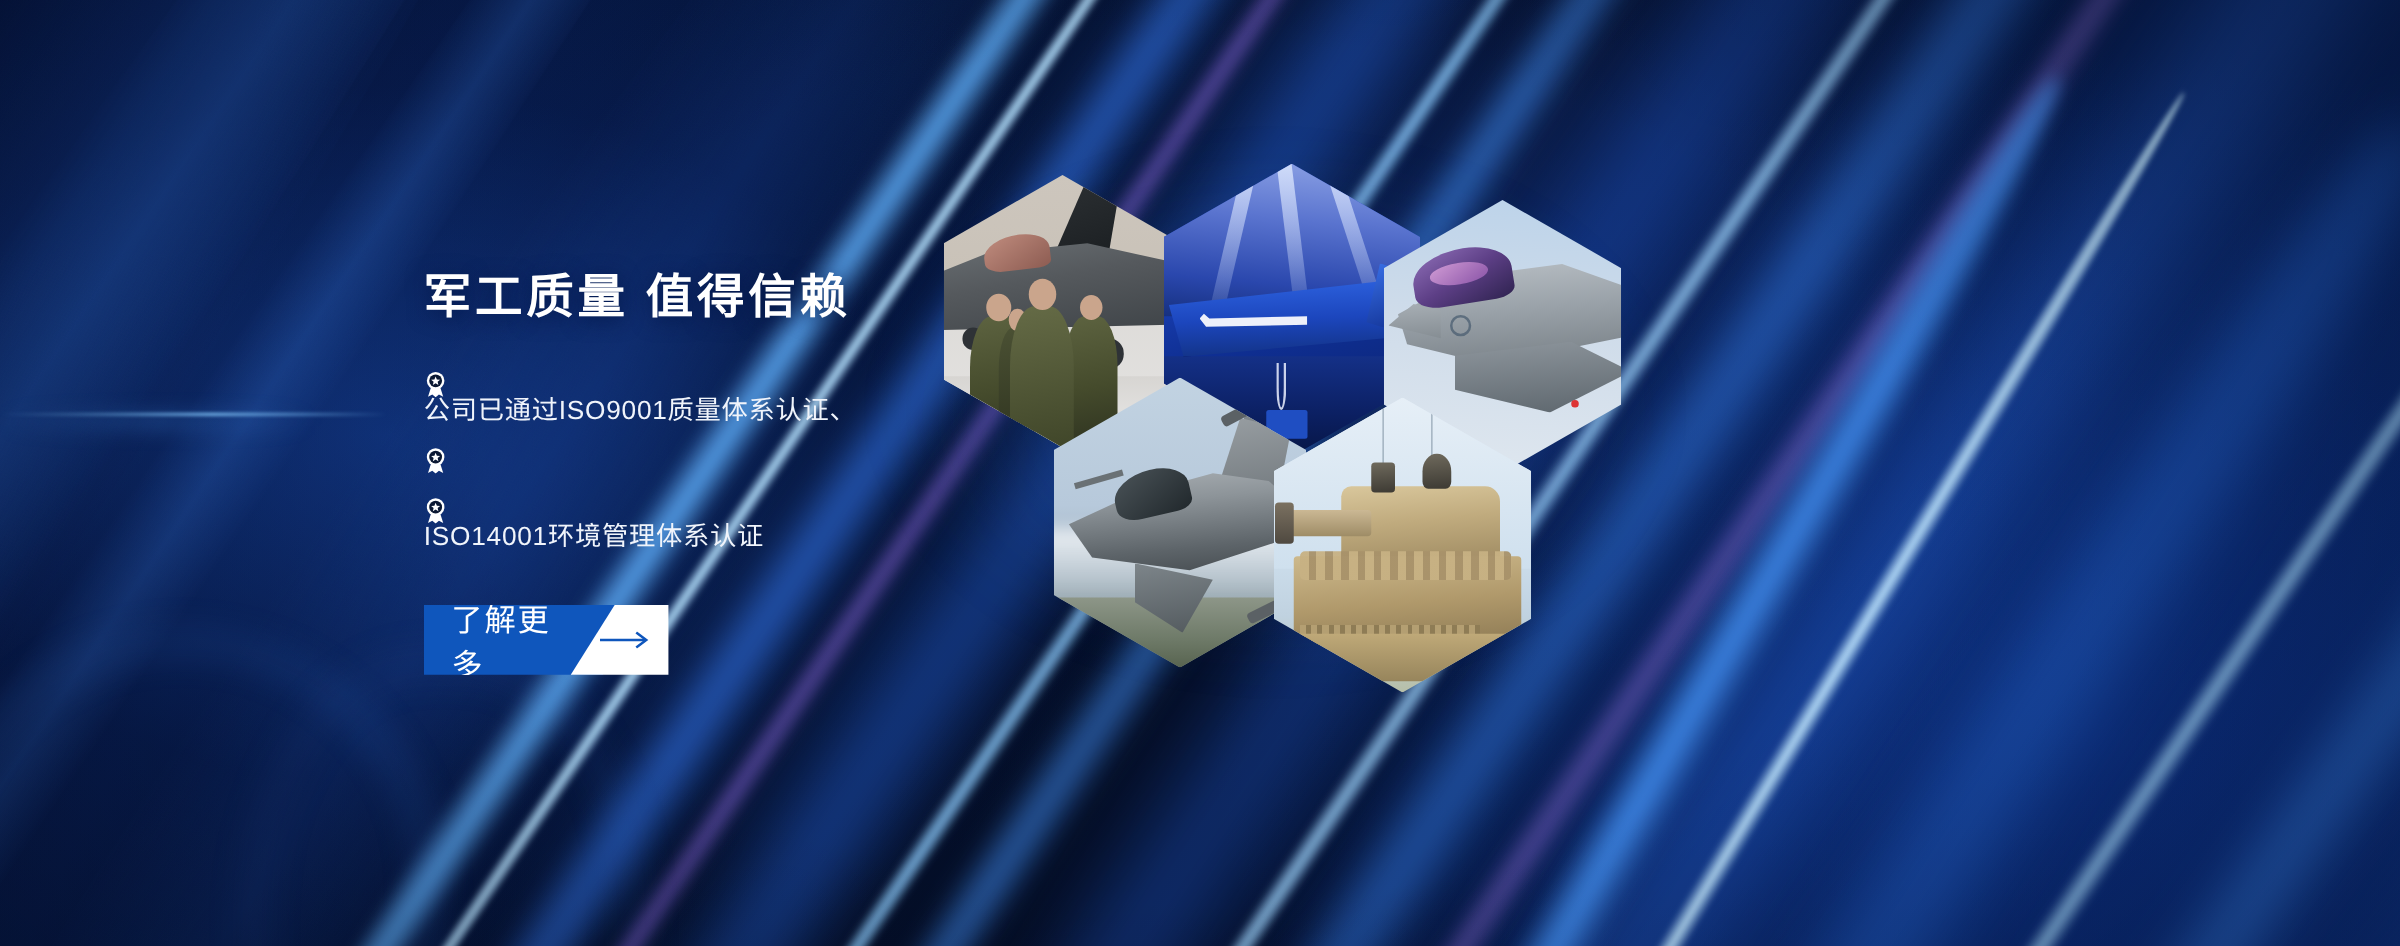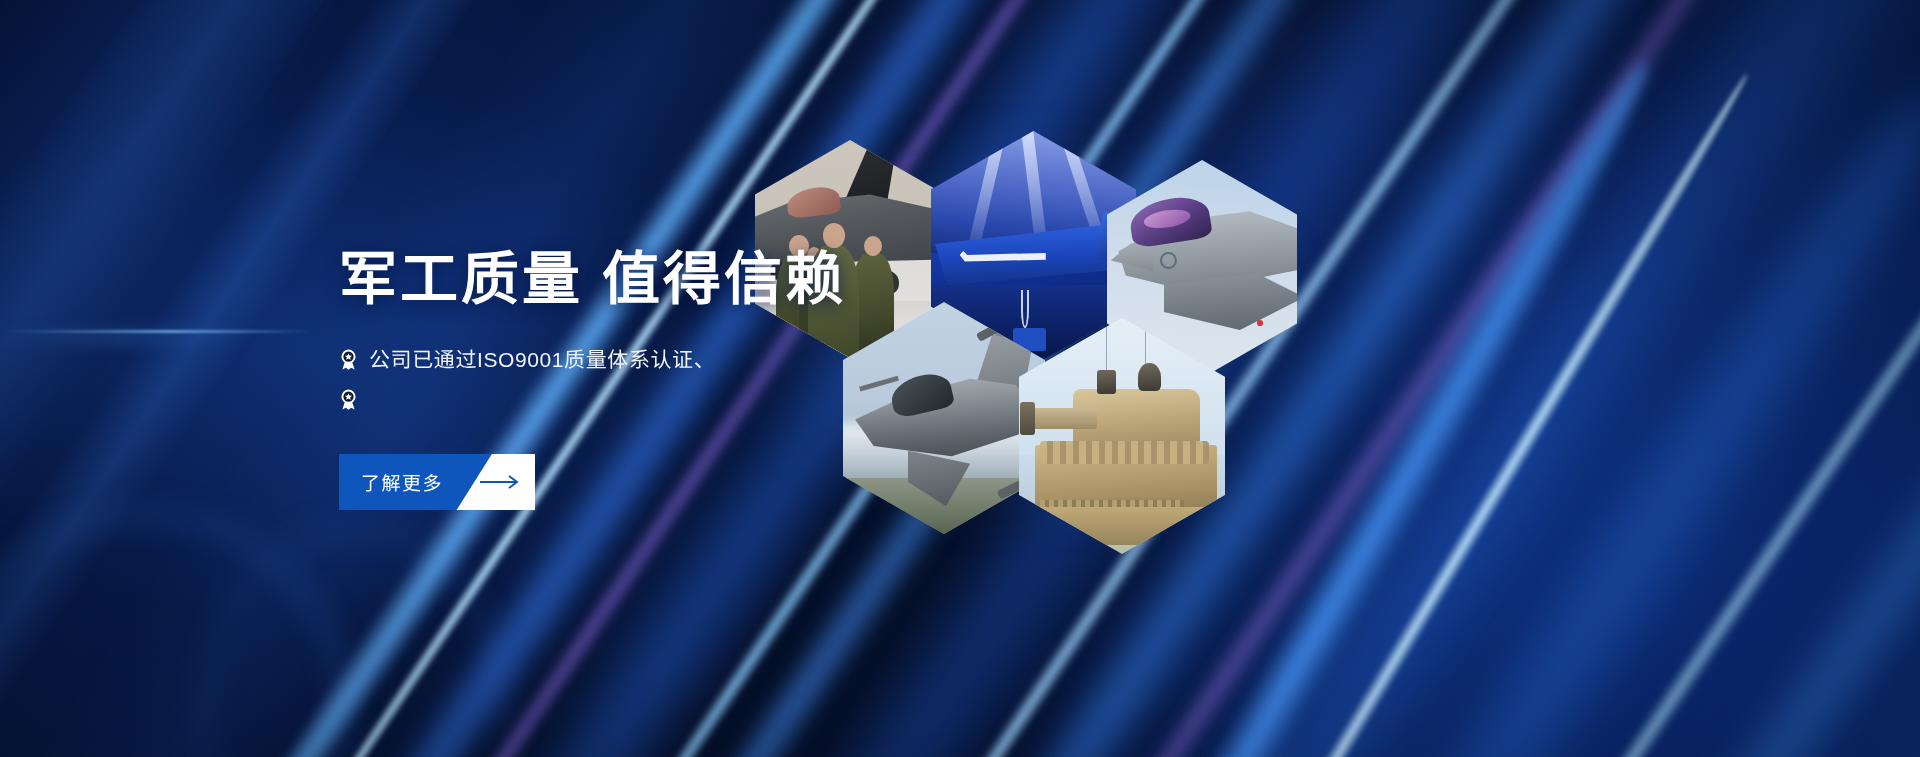--- a/index.html
+++ b/index.html
@@ -119,37 +119,38 @@
     font-size:19px;
     letter-spacing:1.2px;
     padding:11px 26px 12px 24px;
     line-height:1;
     margin-bottom:24px;
     white-space:nowrap;
   }
 
   .headline{
     color:#ffffff;
-    font-size:58px;
+    font-size:38px;
     font-weight:bold;
     letter-spacing:3px;
     line-height:1.12;
     text-shadow:0 3px 16px rgba(0,20,70,.75);
     margin-bottom:28px;
     white-space:nowrap;
   }
 
   .bullets{ list-style:none; margin-bottom:34px; }
   .bullet{
-    display:flex; align-items:center;
+    display:flex; align-items:flex-start;
     color:#f0f4fb;
     font-size:21px;
     letter-spacing:.6px;
     line-height:1;
     padding:9px 0 10px 0;
+    flex-direction:column;
   }
   .bullet .medal{
     width:19px; height:21px;
     margin-right:11px;
     flex:0 0 auto;
     display:block;
   }
 
   .more-btn{
     position:relative;
@@ -165,21 +166,21 @@
     background:#0f56bc;
     clip-path:polygon(0 0, 100% 0, 100% 0, 73% 100%, 0 100%);
   }
   .more-btn .mb-white{
     position:absolute; inset:0;
     background:#ffffff;
     clip-path:polygon(78% 0, 100% 0, 100% 100%, 60% 100%);
   }
   .more-btn .mb-label{
     position:relative; z-index:2;
-    color:#ffffff; font-size:19px; letter-spacing:1.5px;
+    color:#ffffff; font-size:25px; letter-spacing:1.5px;
     display:flex; align-items:center;
     padding-left:22px; width:118px;
   }
   .more-btn .mb-arrow{
     position:relative; z-index:2;
     flex:1; display:flex; align-items:center; justify-content:center;
     padding-left:10px;
   }
   .more-btn .mb-arrow svg{ display:block; }
 
@@ -579,20 +580,29 @@
 
       <li class="bullet">
         <svg class="medal" viewBox="0 0 20 22">
           <path d="M6.4 12.6 L3.6 21.4 L7.2 19.6 L10 21.8 L12.8 19.6 L16.4 21.4 L13.6 12.6 Z" fill="#ffffff"></path>
           <circle cx="10" cy="8" r="7.4" fill="#ffffff"></circle>
           <circle cx="10" cy="8" r="5.4" fill="#0b1832"></circle>
           <path d="M10 4.3 L11.05 6.85 L13.8 7.05 L11.7 8.85 L12.35 11.5 L10 10.05 L7.65 11.5 L8.3 8.85 L6.2 7.05 L8.95 6.85 Z" fill="#ffffff"></path>
         </svg>
       </li>
 
+      <li class="bullet">
+        <svg class="medal" viewBox="0 0 20 22">
+          <path d="M6.4 12.6 L3.6 21.4 L7.2 19.6 L10 21.8 L12.8 19.6 L16.4 21.4 L13.6 12.6 Z" fill="#ffffff"></path>
+          <circle cx="10" cy="8" r="7.4" fill="#ffffff"></circle>
+          <circle cx="10" cy="8" r="5.4" fill="#0b1832"></circle>
+          <path d="M10 4.3 L11.05 6.85 L13.8 7.05 L11.7 8.85 L12.35 11.5 L10 10.05 L7.65 11.5 L8.3 8.85 L6.2 7.05 L8.95 6.85 Z" fill="#ffffff"></path>
+        </svg>
+        <span>ISO14001环境管理体系认证</span>
+      </li>
 
     </ul>
 
     <a class="more-btn" href="#">
       <span class="mb-blue"></span>
       <span class="mb-white"></span>
       <span class="mb-label">了解更多</span>
       <span class="mb-arrow">
         <svg width="44" height="14" viewBox="0 0 44 14">
           <line x1="1" y1="7" x2="37" y2="7" stroke="#0f56bc" stroke-width="2"></line>

